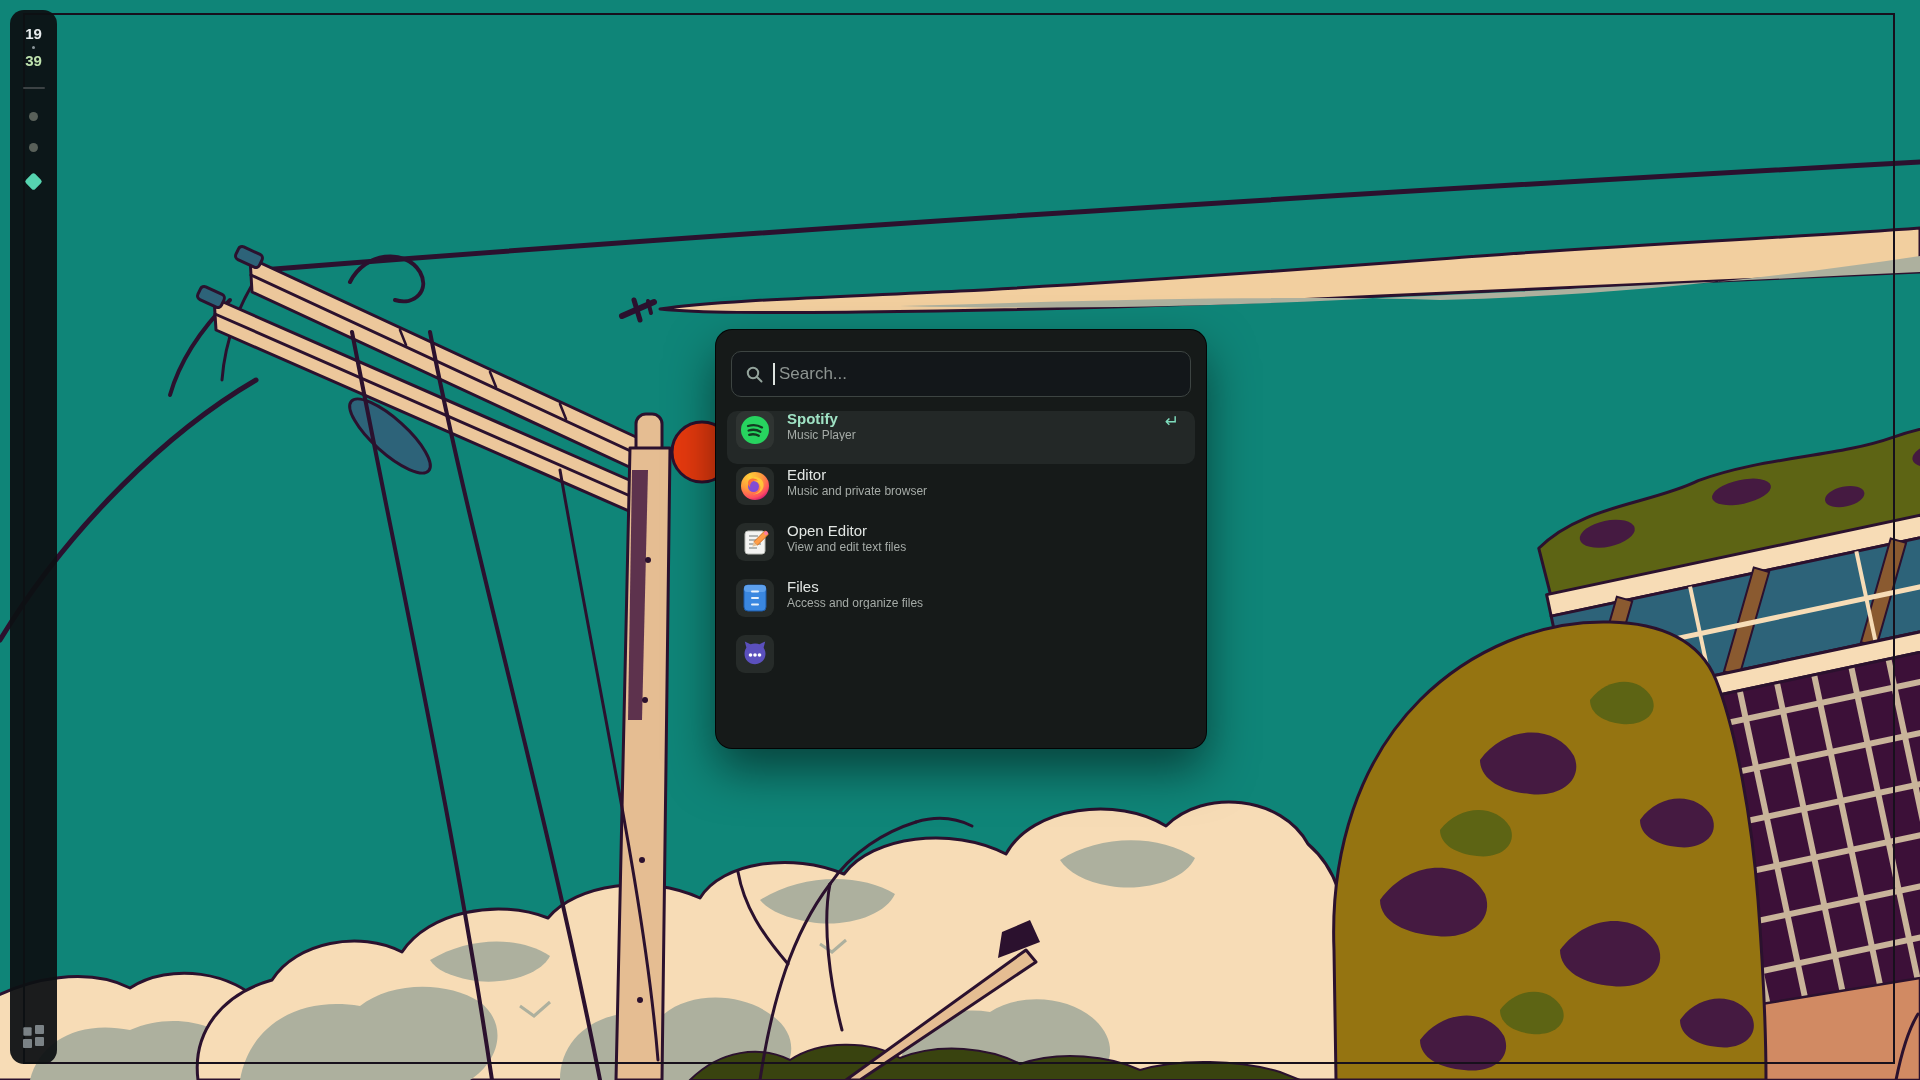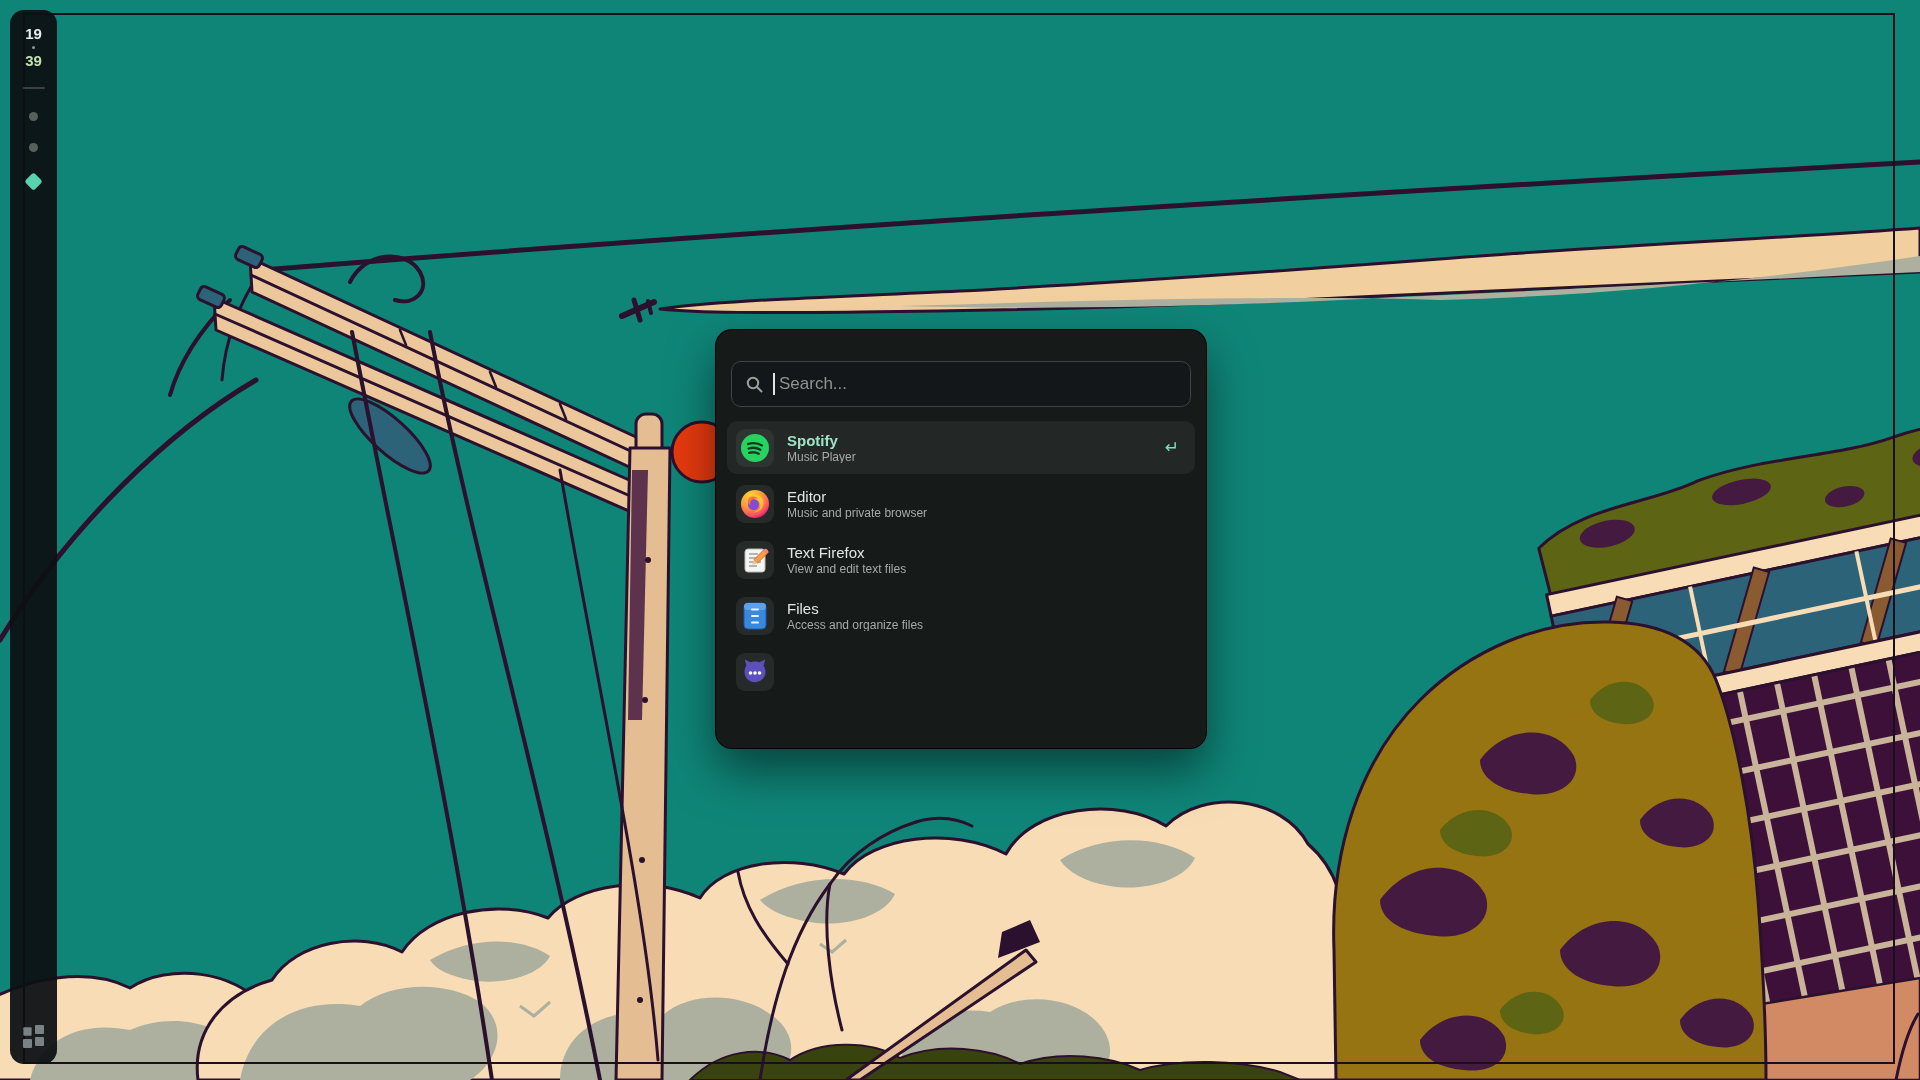--- a/index.html
+++ b/index.html
@@ -35,38 +35,38 @@
   .side-spacer{flex:1}
   .apps-grid{display:grid;grid-template-columns:9px 9px;grid-template-rows:9px 9px;gap:3px;margin-bottom:18px;cursor:pointer}
   .apps-grid span{background:var(--gridc);border-radius:1px;display:block}
   .apps-grid span:nth-child(1){transform:translateY(2px) scale(.92)}
   .apps-grid span:nth-child(3){transform:translateY(2px)}
 
   
   .launcher{
     position:absolute;left:716px;top:330px;width:490px;height:418px;z-index:6;
     background:var(--panel);border-radius:16px;box-sizing:border-box;
-    padding:31px 11px 11px;display:flex;flex-direction:column;
+    padding:21px 11px 11px;display:flex;flex-direction:column;
     box-shadow:0 22px 48px rgba(0,0,0,.5),0 0 0 1px var(--panelborder);
   }
   .search{
     height:44px;border:1px solid var(--fieldborder);border-radius:10px;
     background:var(--field);display:flex;align-items:center;gap:10px;
     padding:0 14px;margin:0 4px;flex:none;
   }
   .search svg{flex:none}
   .caret{width:2px;height:22px;background:#dde3df;flex:none}
   .search input{
     flex:1;background:transparent;border:none;outline:none;
     font-family:"Liberation Sans",sans-serif;font-size:17px;color:#e7ebe8;
     padding:0;margin-left:-6px;
   }
   .search input::placeholder{color:var(--placeholder);opacity:1}
   .results{margin-top:14px;display:flex;flex-direction:column;gap:3px}
-  .row{height:53px;border-radius:10px;display:flex;align-items:center;gap:13px;padding:0 12px 0 9px;cursor:pointer}
+  .row{height:53px;border-radius:10px;display:flex;align-items:flex-start;gap:13px;padding:0 12px 0 9px;cursor:pointer}
   .row.selected{background:var(--rowsel)}
   .tile{width:38px;height:38px;border-radius:9px;background:var(--tile);display:flex;align-items:center;justify-content:center;flex:none}
   .row.selected .tile{background:var(--tilesel)}
   .rtext{display:flex;flex-direction:column;gap:3px;flex:1;min-width:0}
   .rtitle{font-size:15px;color:var(--title);line-height:1}
   .row.selected .rtitle{color:var(--accent);font-weight:bold}
   .rsub{font-size:12px;color:var(--subtitle);line-height:1;white-space:nowrap;overflow:hidden;text-overflow:ellipsis}
   .enter-hint{color:var(--hint);font-size:17px;margin-right:4px;flex:none}
 </style>
 </head>
@@ -275,21 +275,21 @@
           <rect x="5" y="4" width="20" height="23" rx="3" fill="#f4f4f2" stroke="#b9bcb6"></rect>
           <path d="M9,9 h9 M9,13 h12 M9,17 h12 M9,21 h8" stroke="#9aa0a0" stroke-width="1.6"></path>
           <g transform="rotate(45 19 13)">
             <rect x="16.6" y="2" width="5" height="16" rx="1" fill="#ff9d47" stroke="#c86a1e" stroke-width="0.8"></rect>
             <path d="M16.6,18 L19.1,22.5 L21.6,18 Z" fill="#e8c49a"></path>
             <circle cx="19.1" cy="3.2" r="2" fill="#ff7d9a"></circle>
           </g>
         </svg>
       </div>
       <div class="rtext">
-        <div class="rtitle">Text Firefox</div>
+        <div class="rtitle">Open Editor</div>
         <div class="rsub">View and edit text files</div>
       </div>
     </div>
 
 
     <div class="row">
       <div class="tile">
         <svg width="28" height="30" viewBox="0 0 28 30">
           <rect x="3" y="2" width="22" height="26" rx="4" fill="#3a87e0" stroke="#1c5aa8"></rect>
           <rect x="3" y="2" width="22" height="7" rx="3.5" fill="#5da0ec"></rect>

